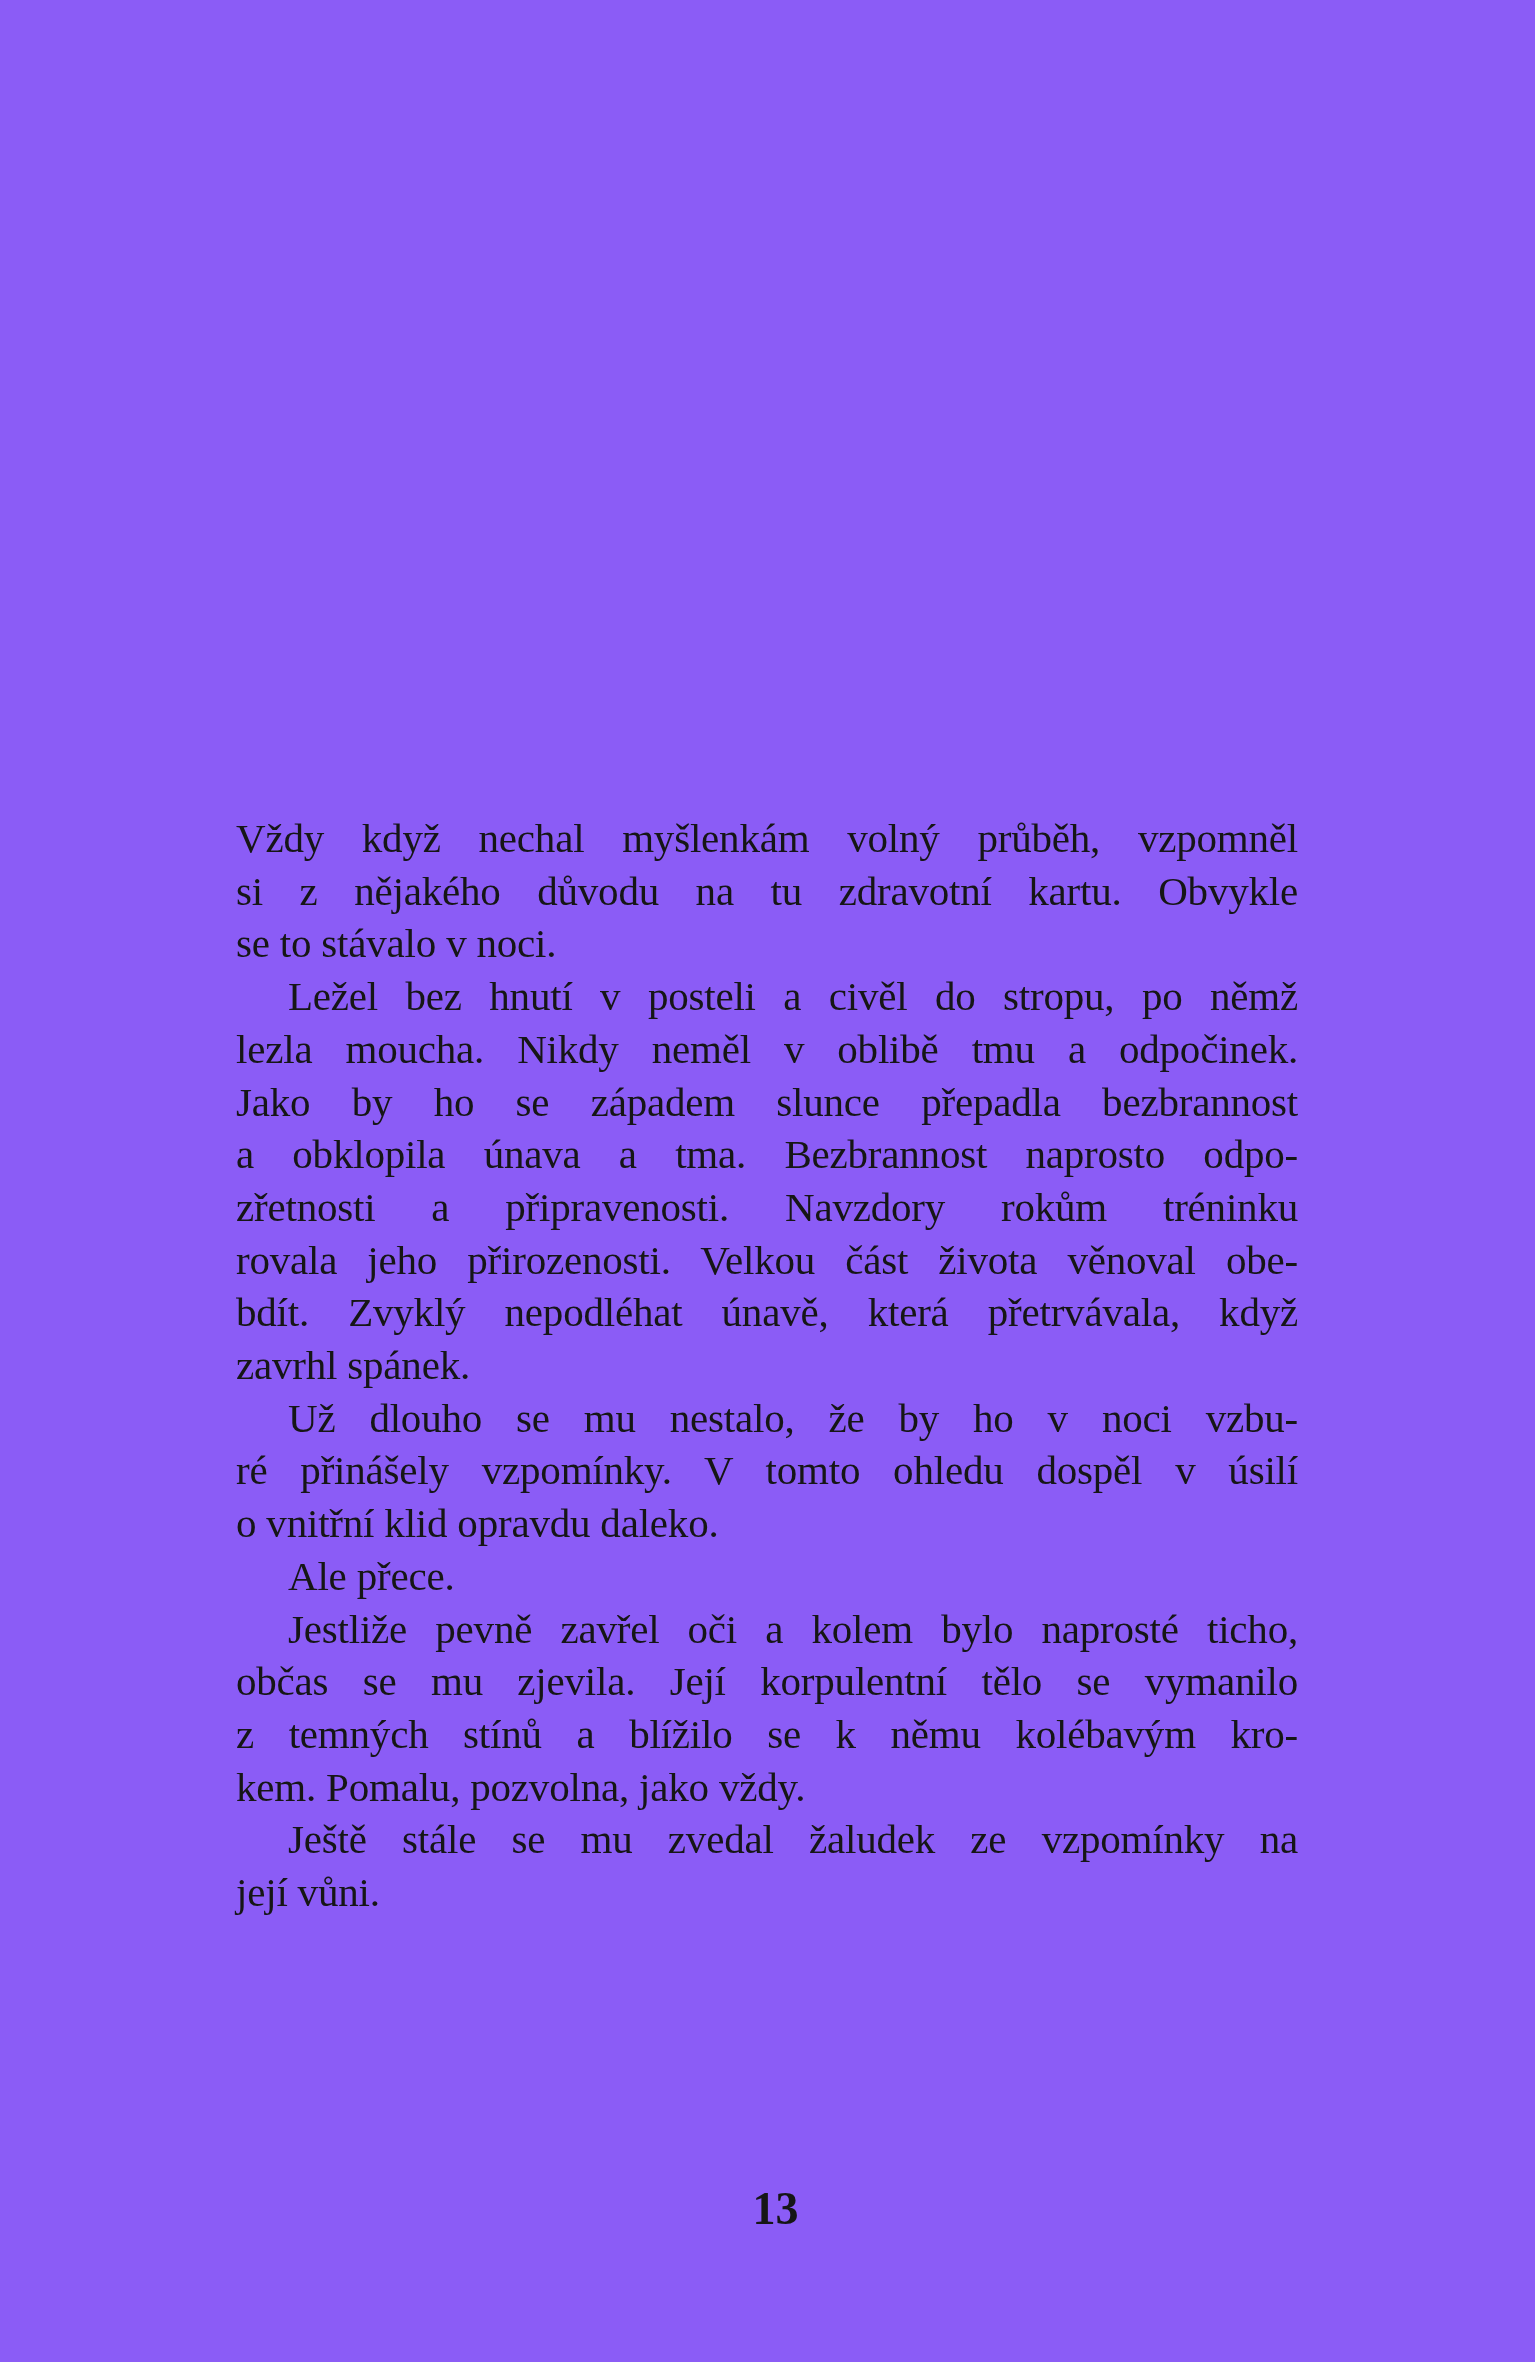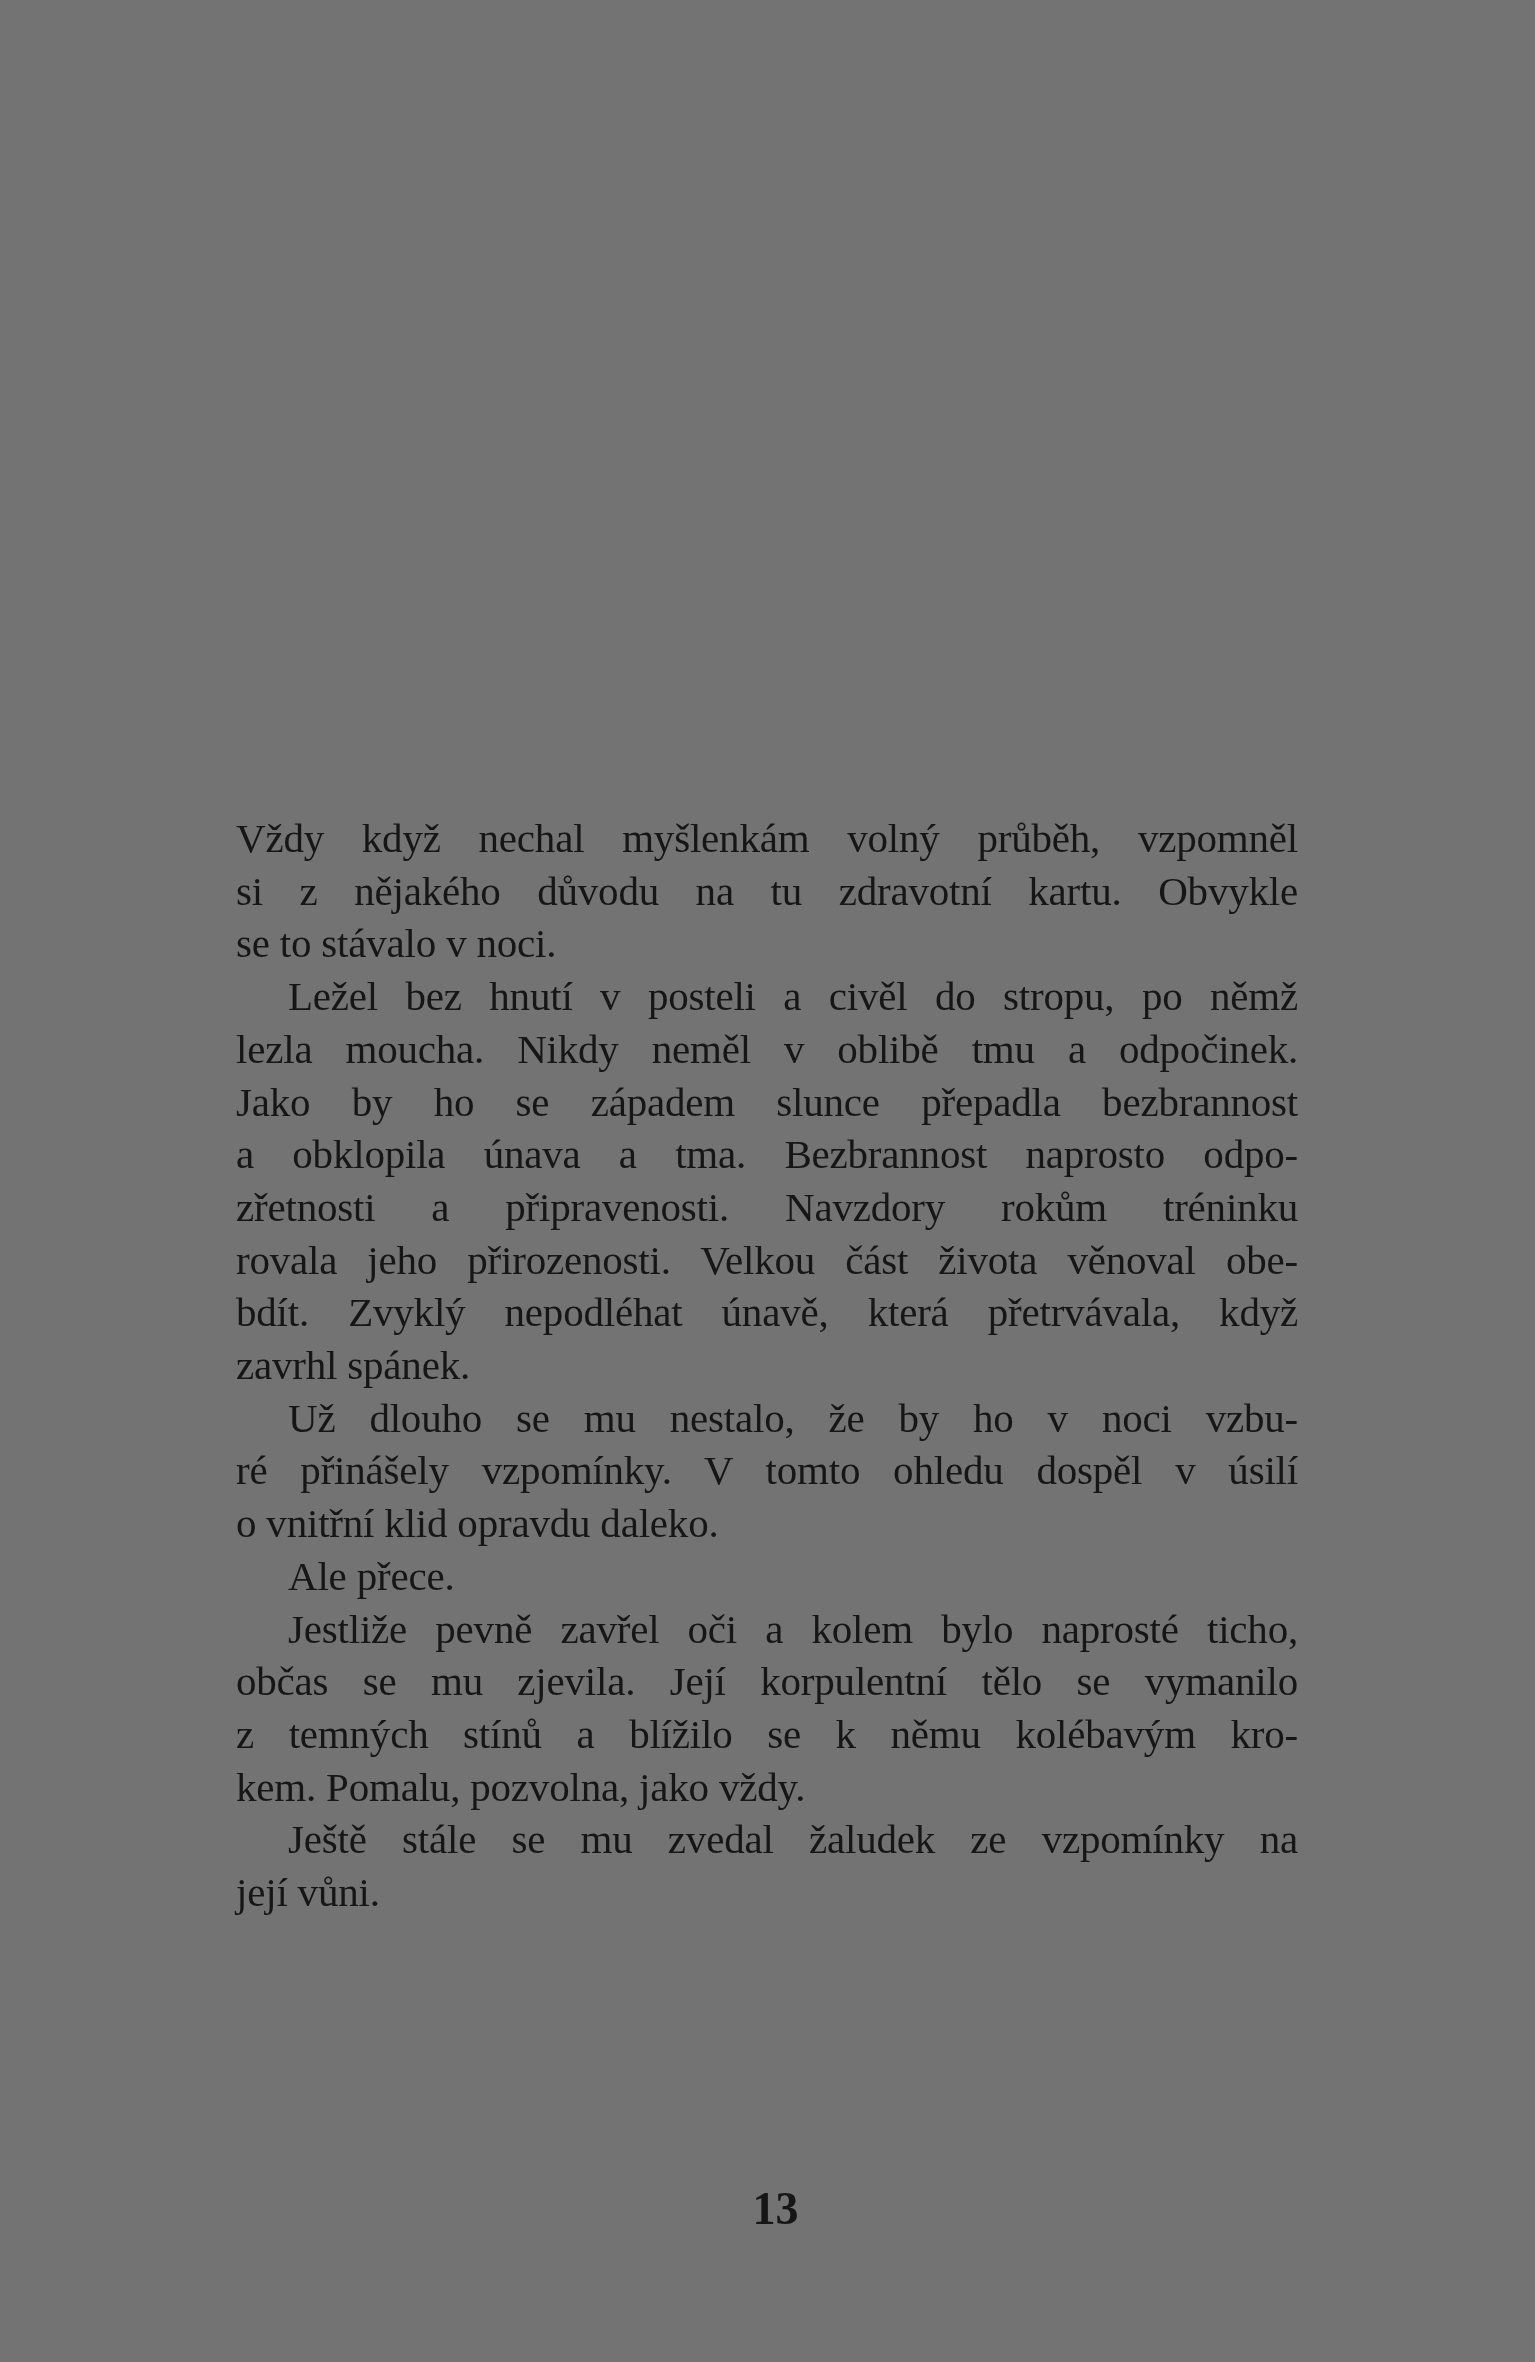--- a/index.html
+++ b/index.html
@@ -11,21 +11,21 @@
     height: 2362px;
     position: relative;
     background: #ffffff;
     font-family: "Liberation Serif", "DejaVu Serif", serif;
     color: #161616;
     overflow: hidden;
   }
   .book-page {
     position: absolute;
     inset: 0;
-    background: #737373;
+    background: #8b5cf6;
   }
   .text-block {
     position: absolute;
     left: 236px;
     top: 812px;
     width: 1062px;
     font-size: 41px;
     line-height: 52.7px;
     letter-spacing: -0.2px;
     color: #161616;

